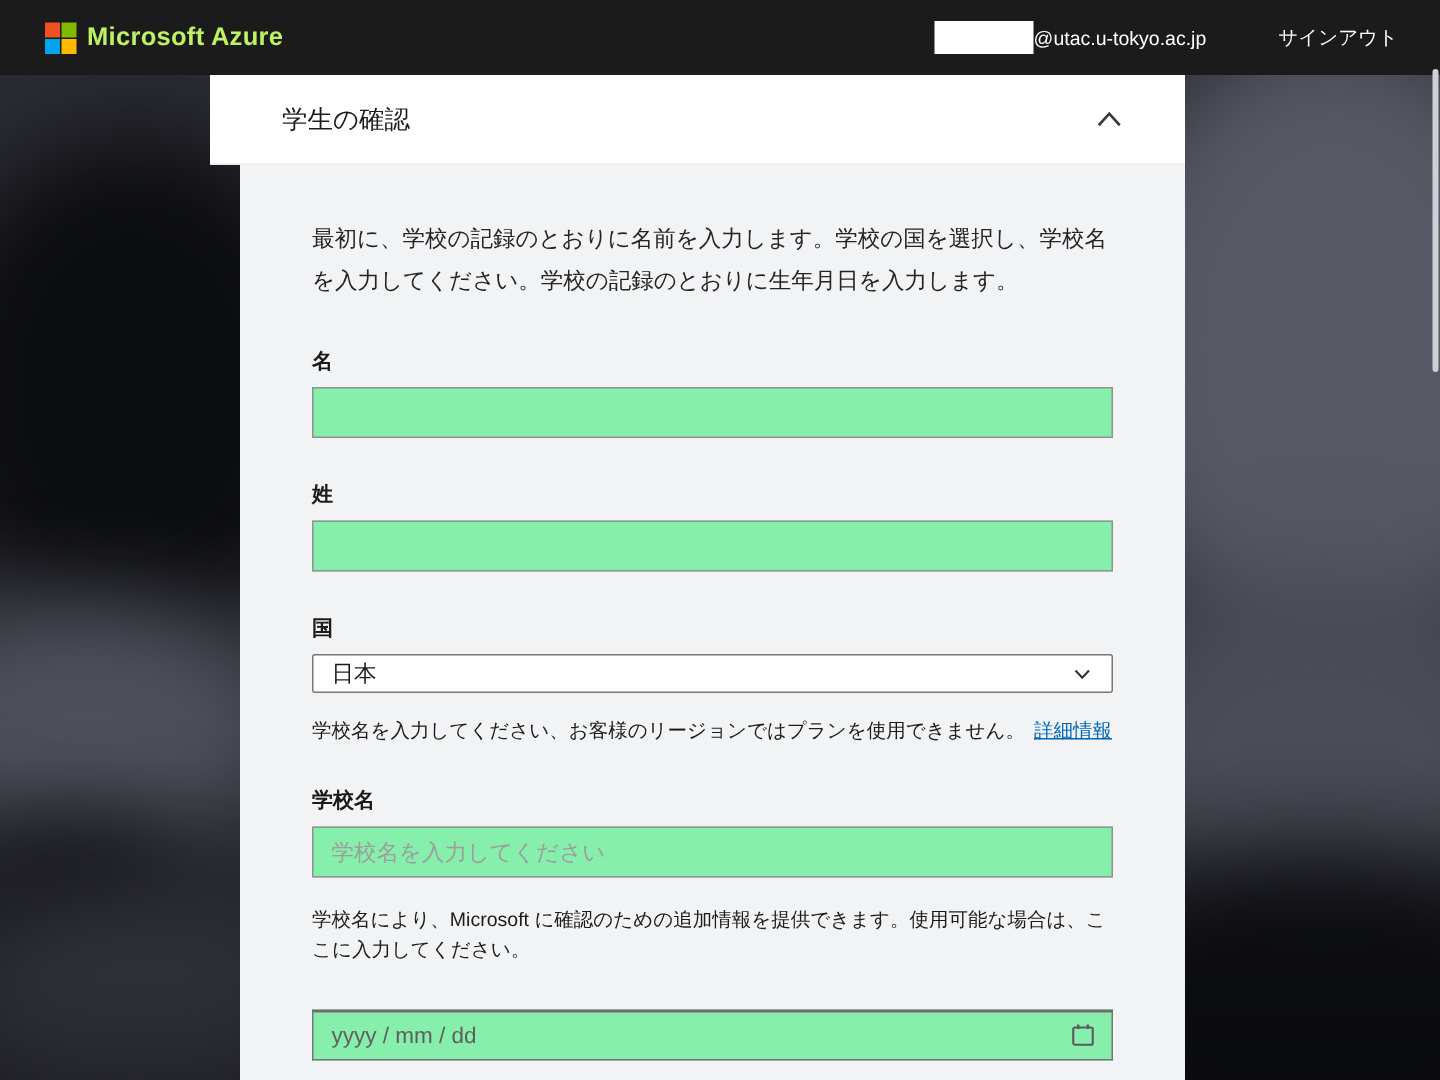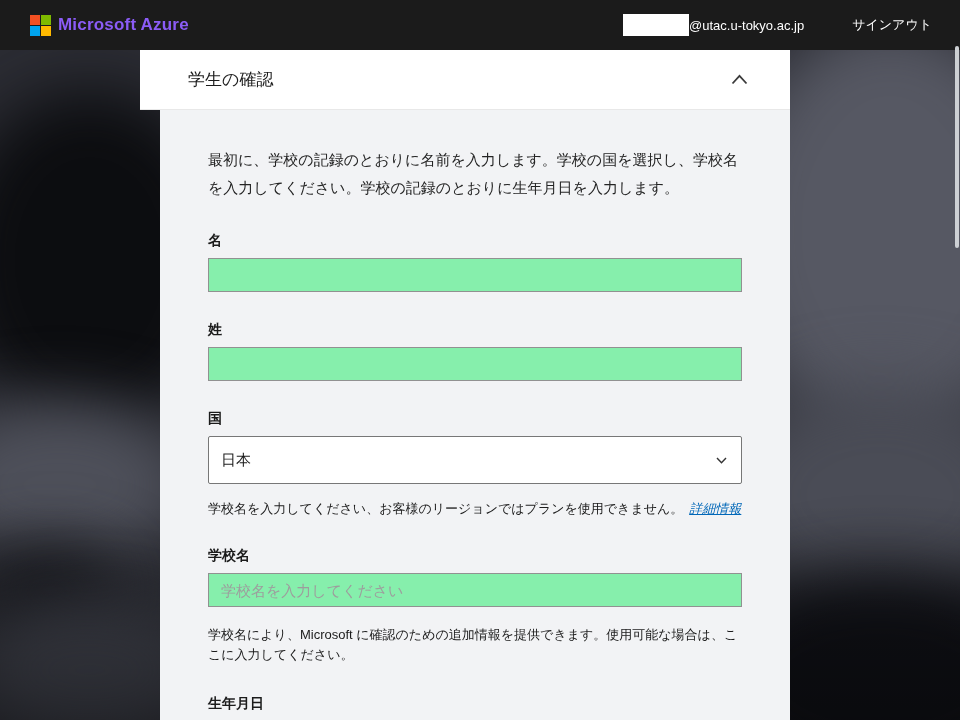--- a/index.html
+++ b/index.html
@@ -21,21 +21,21 @@
   .bg-shade { position: absolute; inset: 0; background: linear-gradient(180deg, rgba(0,0,0,0) 70%, rgba(0,0,0,.35) 100%); }
 
   
   .topbar { position: absolute; left: 0; top: 0; width: 100%; height: 50px; background: #1b1b1b;
             display: flex; align-items: center; padding: 0 28px 0 30px; z-index: 5; }
   .brand { display: flex; align-items: center; gap: 7px; cursor: pointer; }
   .mslogo { display: grid; grid-template-columns: 10px 10px; grid-template-rows: 10px 10px; gap: 1px; }
   .mslogo i { display: block; }
   .sq-r { background: #f25022; } .sq-g { background: #7fba00; }
   .sq-b { background: #00a4ef; } .sq-y { background: #ffb900; }
-  .brand-text { color: #8b5cf6; font-size: 17px; font-weight: 600; letter-spacing: .2px; }
+  .brand-text { color: #bef264; font-size: 17px; font-weight: 600; letter-spacing: .2px; }
   .top-right { margin-left: auto; display: flex; align-items: center; }
   .account { display: flex; align-items: center; color: #ffffff; font-size: 13px; }
   .redacted { display: inline-block; width: 66px; height: 22px; background: #ffffff; }
   .signout { color: #ffffff; font-size: 13px; cursor: pointer; margin-left: 48px; }
 
   
   .card { position: absolute; left: 140px; top: 50px; width: 650px; height: 670px; z-index: 4; }
   .card-header { height: 60px; background: #ffffff; border-bottom: 1px solid #e8e8e8;
                  display: flex; align-items: center; justify-content: space-between; padding: 0 38px 0 48px; }
   .card-title { font-size: 17px; font-weight: 400; color: #1b1b1b; }
@@ -43,26 +43,26 @@
   .card-body { height: 610px; background: #f2f3f5; padding: 36px 48px 0 48px; margin-left: 20px; }
 
   .intro { font-size: 15px; line-height: 28px; color: #242424; margin-bottom: 30px; }
 
   .fgroup { margin-bottom: 29px; }
   .flabel { display: block; font-size: 14px; font-weight: 600; color: #1b1b1b; margin-bottom: 8px; }
   .tinput { width: 100%; height: 34px; background: #86efac; border: 1px solid #919191;
             padding: 0 12px; font-size: 15px; color: #1b1b1b; font-family: "Liberation Sans", sans-serif; }
   .tinput::placeholder { color: #9d9d9d; opacity: 1; }
 
-  .selectbox { width: 100%; height: 48px; background: #ffffff; border: 1px solid #777777;
+  .selectbox { width: 100%; height: 26px; background: #ffffff; border: 1px solid #777777;
                display: flex; align-items: center; justify-content: space-between;
                padding: 0 14px 0 12px; font-size: 15px; color: #1b1b1b; cursor: pointer; border-radius: 2px; }
 
   .help { font-size: 13px; line-height: 20px; color: #1b1b1b; margin-top: 15px; }
-  .help-link { color: #0067b8; text-decoration: underline; cursor: pointer; margin-left: 6px; white-space: nowrap; font-style: italic; }
+  .help-link { color: #0067b8; text-decoration: underline; cursor: pointer; margin-left: 6px; white-space: nowrap; }
 
   .country-group { margin-bottom: 28px; }
   .school-group .help { margin-top: 18px; }
   .school-group { margin-bottom: 30px; }
 
   .date-wrap { position: relative; }
   .date-input { border: 1px solid #767676; border-top-width: 2px; border-top-color: #6d6d6d;
                 padding-right: 40px; color: #555555; }
   .date-input::placeholder { color: #5f5f5f; opacity: 1; }
   .cal-icon { position: absolute; right: 12px; top: 50%; transform: translateY(-50%); line-height: 0; }
@@ -143,21 +143,20 @@
         </div>
       </div>
 
       <div class="fgroup school-group">
         <label class="flabel">学校名</label>
         <input class="tinput" type="text" placeholder="学校名を入力してください" style="">
         <div class="help">学校名により、Microsoft に確認のための追加情報を提供できます。使用可能な場合は、ここに入力してください。</div>
       </div>
 
       <div class="fgroup">
-        <label class="flabel">生年月日</label>
         <div class="date-wrap">
           <input class="tinput date-input" type="text" placeholder="yyyy / mm / dd" style="">
           <span class="cal-icon">
             <svg width="16" height="16" viewBox="0 0 16 16">
               <rect x="1.5" y="3" width="13" height="11.5" rx="1.2" fill="none" stroke="#5a5a5a" stroke-width="1.4"></rect>
               <line x1="4.8" y1="1" x2="4.8" y2="4" stroke="#5a5a5a" stroke-width="1.6"></line>
               <line x1="11.2" y1="1" x2="11.2" y2="4" stroke="#5a5a5a" stroke-width="1.6"></line>
             </svg>
           </span>
         </div>

